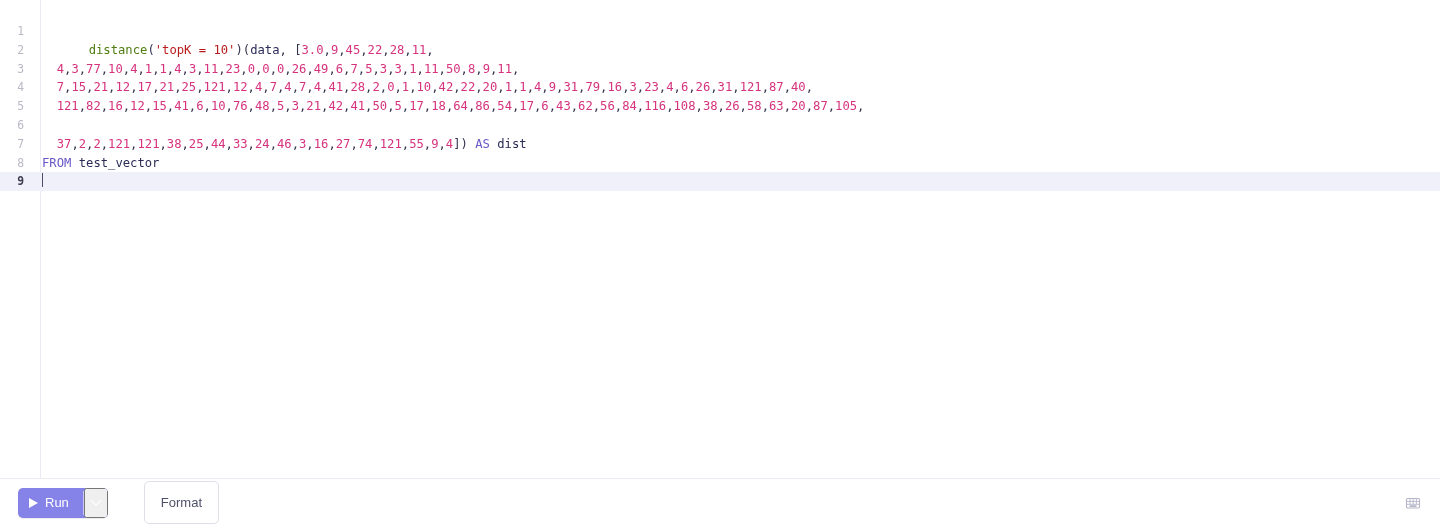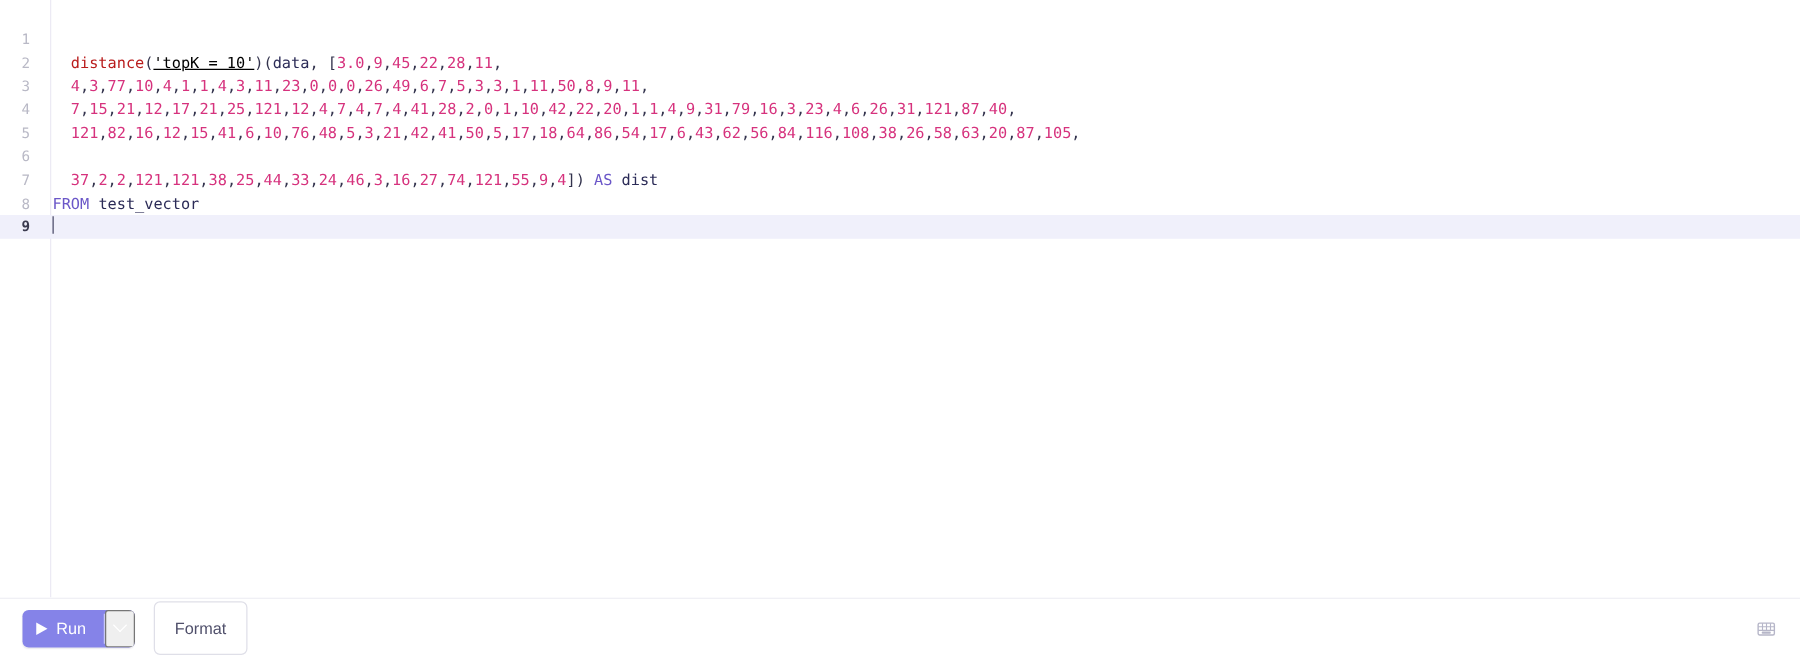--- a/index.html
+++ b/index.html
@@ -92,22 +92,22 @@
     width: 1px;
     height: 14px;
     background: #4b4b6a;
     vertical-align: -2px;
     margin-left: 0px;
   }
 
   
   .tok-kw      { color: #6b57c8; }
   .tok-ident   { color: #2b2b57; }
-  .tok-fn      { color: #b91c1c; }
-  .tok-str     { color: #000000; text-decoration: underline; }
+  .tok-fn      { color: #4d7c0f; margin-left: 32px; }
+  .tok-str     { color: #b91c1c; }
   .tok-num     { color: #d6327d; }
   .tok-punct   { color: #33334d; }
   .tok-plain   { color: #2b2b45; }
 
   
   .toolbar {
     flex: 0 0 auto;
     height: 52px;
     box-sizing: border-box;
     border-top: 1px solid #ebebf2;
@@ -162,21 +162,21 @@
   }
   .chev {
     width: 7px;
     height: 7px;
     border-right: 1.6px solid #ffffff;
     border-bottom: 1.6px solid #ffffff;
     transform: rotate(45deg) translate(-2px,-2px);
   }
 
   .format-btn {
-    margin-left: 15px;
+    margin-left: 36px;
     height: 43px;
     padding: 0 16px;
     border: 1px solid #dfdfe8;
     border-radius: 5px;
     background: #ffffff;
     color: #50506b;
     font-size: 13px;
     font-family: "Liberation Sans", sans-serif;
     cursor: pointer;
     display: inline-flex;

